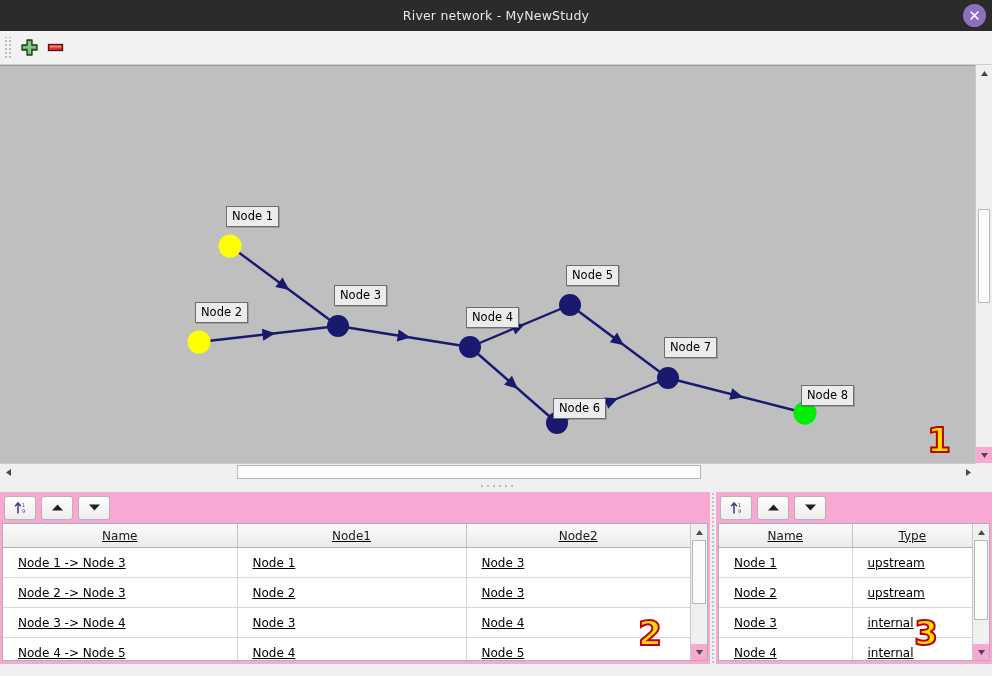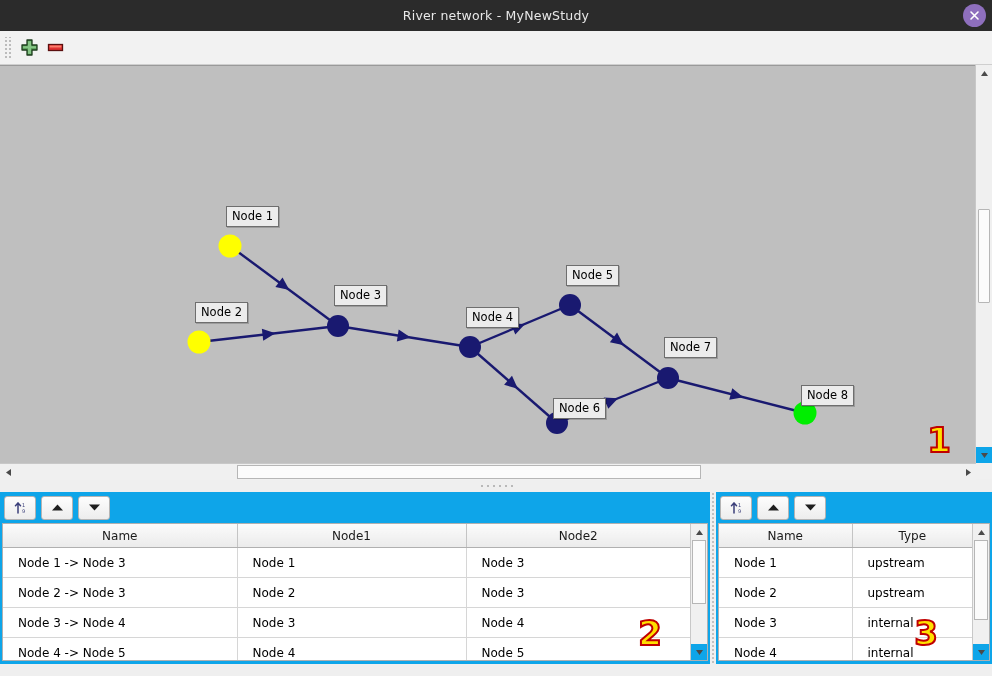--- a/index.html
+++ b/index.html
@@ -61,21 +61,21 @@
   .hs-btn{position:absolute;top:0;width:16px;height:16px;display:flex;align-items:center;justify-content:center;cursor:pointer;}
   .corner{width:16px;height:16px;background:#f0f0f0;}
 
   
   .splitter{height:12px;background:#efefef;display:flex;align-items:center;justify-content:center;flex:0 0 auto;cursor:row-resize;}
   .splitter .dots{width:34px;height:4px;
     background-image:radial-gradient(circle,#b9b9b9 1px,transparent 1.2px);
     background-size:6px 4px;}
 
   
-  .bottom{display:flex;flex:1 1 auto;min-height:0;background:#0ea5e9;}
+  .bottom{display:flex;flex:1 1 auto;min-height:0;background:#f9a8d4;text-decoration:underline;}
   .pane{display:flex;flex-direction:column;min-width:0;}
   .pane-left{width:710px;flex:0 0 710px;}
   .pane-right{flex:1 1 auto;}
   .pane-toolbar{height:31px;display:flex;align-items:center;gap:5px;padding-left:4px;flex:0 0 auto;}
   .tbtn{width:30px;height:22px;background:linear-gradient(#fdfdfd,#ededed);
     border:1px solid #b4b4b4;border-radius:3px;display:flex;align-items:center;justify-content:center;cursor:pointer;}
   .pane-body{display:flex;flex:1 1 auto;min-height:0;border:1px solid #b0b0b0;background:#fff;margin:0 2px 3px 2px;}
   .table-wrap{flex:1 1 auto;min-width:0;overflow:hidden;position:relative;background:#fff;}
   table{border-collapse:collapse;width:100%;table-layout:fixed;}
   th{

